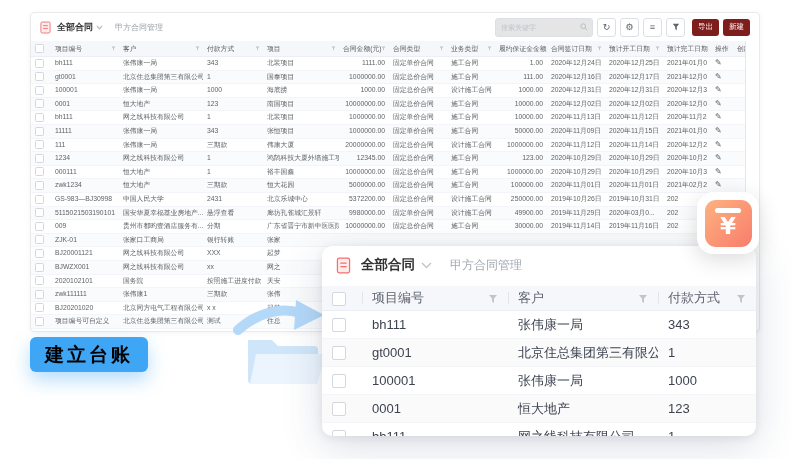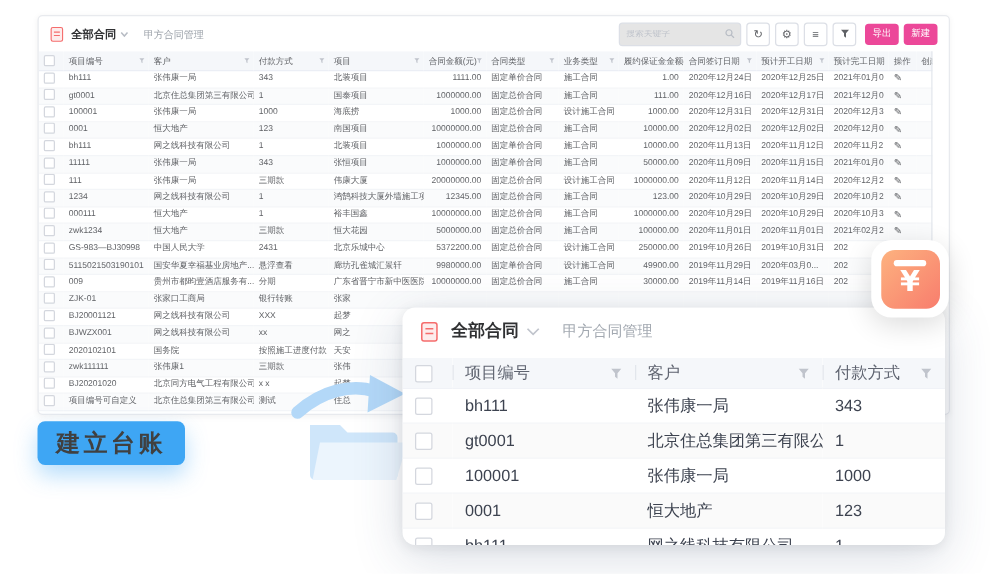--- a/index.html
+++ b/index.html
@@ -20,21 +20,21 @@
   .mt-sub{font-size:8px;color:#9aa0a8;margin-left:12px;white-space:nowrap;}
   .search{margin-left:auto;width:96px;height:17px;border:1px solid #dcdfe6;border-radius:3px;
     display:flex;align-items:center;background:#e5e5e5;}
   .search input{flex:1;border:0;outline:0;font-size:7px;padding:0 0 0 5px;min-width:0;
     color:#606266;background:transparent;font-family:inherit;}
   .search input::placeholder{color:#c0c4cc;}
   .search svg{margin:0 4px 0 2px;}
   .iconbtn{width:17px;height:17px;border:1px solid #dcdfe6;border-radius:3px;margin-left:4px;
     display:flex;align-items:center;justify-content:center;font-size:9px;color:#606266;
     background:#fff;cursor:pointer;line-height:1;}
-  .redbtn{height:17px;border:0;border-radius:3px;margin-left:4px;padding:0 6px;background:#ec4899;
+  .redbtn{height:17px;border:0;border-radius:3px;margin-left:4px;padding:0 6px;background:#7f1d1d;
     color:#fff;font-size:7.5px;font-family:Liberation Sans, sans-serif;cursor:pointer;white-space:nowrap;}
   .redbtn.first{margin-left:7px;}
   
   .table-clip{position:absolute;left:0;top:28px;right:13px;bottom:0;overflow:hidden;}
   .v-divider{position:absolute;right:13px;top:28px;bottom:1px;width:1px;background:#e4e7ed;}
   table{border-collapse:collapse;table-layout:fixed;}
   #main-table{width:742px;font-size:6.8px;}
   #main-table thead th{
     background:#f5f7fa;height:15px;font-weight:normal;color:#606266;text-align:left;
     padding:0 4px;border-bottom:1px solid #ebeef5;position:relative;white-space:nowrap;overflow:hidden;
@@ -71,21 +71,21 @@
   }
   #ov-table thead th .f-ic{position:absolute;right:10px;top:8px;}
   #ov-table td{
     height:27px;padding:0 10px;border-bottom:1px solid #f3f5f8;white-space:nowrap;overflow:hidden;color:#3d4350;
   }
   #ov-table tbody tr.even td{background:#fafafa;}
   .cbx-lg{width:12px;height:12px;border:1px solid #d4d7de;border-radius:2px;background:#fff;display:inline-block;vertical-align:middle;}
   
   .badge{
     position:absolute;left:30px;top:337px;height:35px;padding:0 15px;background:#3ea6f4;border-radius:6px;
-    color:#404040;font-size:19px;font-weight:bold;letter-spacing:3px;display:flex;align-items:center;
+    color:#000000;font-size:19px;font-weight:bold;letter-spacing:3px;display:flex;align-items:center;
     box-shadow:0 8px 18px rgba(62,166,244,.38);z-index:6;cursor:pointer;white-space:nowrap;
   }
   
   .yen-wrap{
     position:absolute;left:697px;top:192px;width:62px;height:62px;background:#fff;border-radius:16px;
     box-shadow:0 6px 22px rgba(0,0,0,.14);z-index:6;display:flex;align-items:center;justify-content:center;
   }
   .yen-inner{
     width:47px;height:47px;border-radius:11px;background:linear-gradient(135deg,#fdb27f 0%,#f87d6d 100%);
     display:flex;flex-direction:column;align-items:center;justify-content:center;

